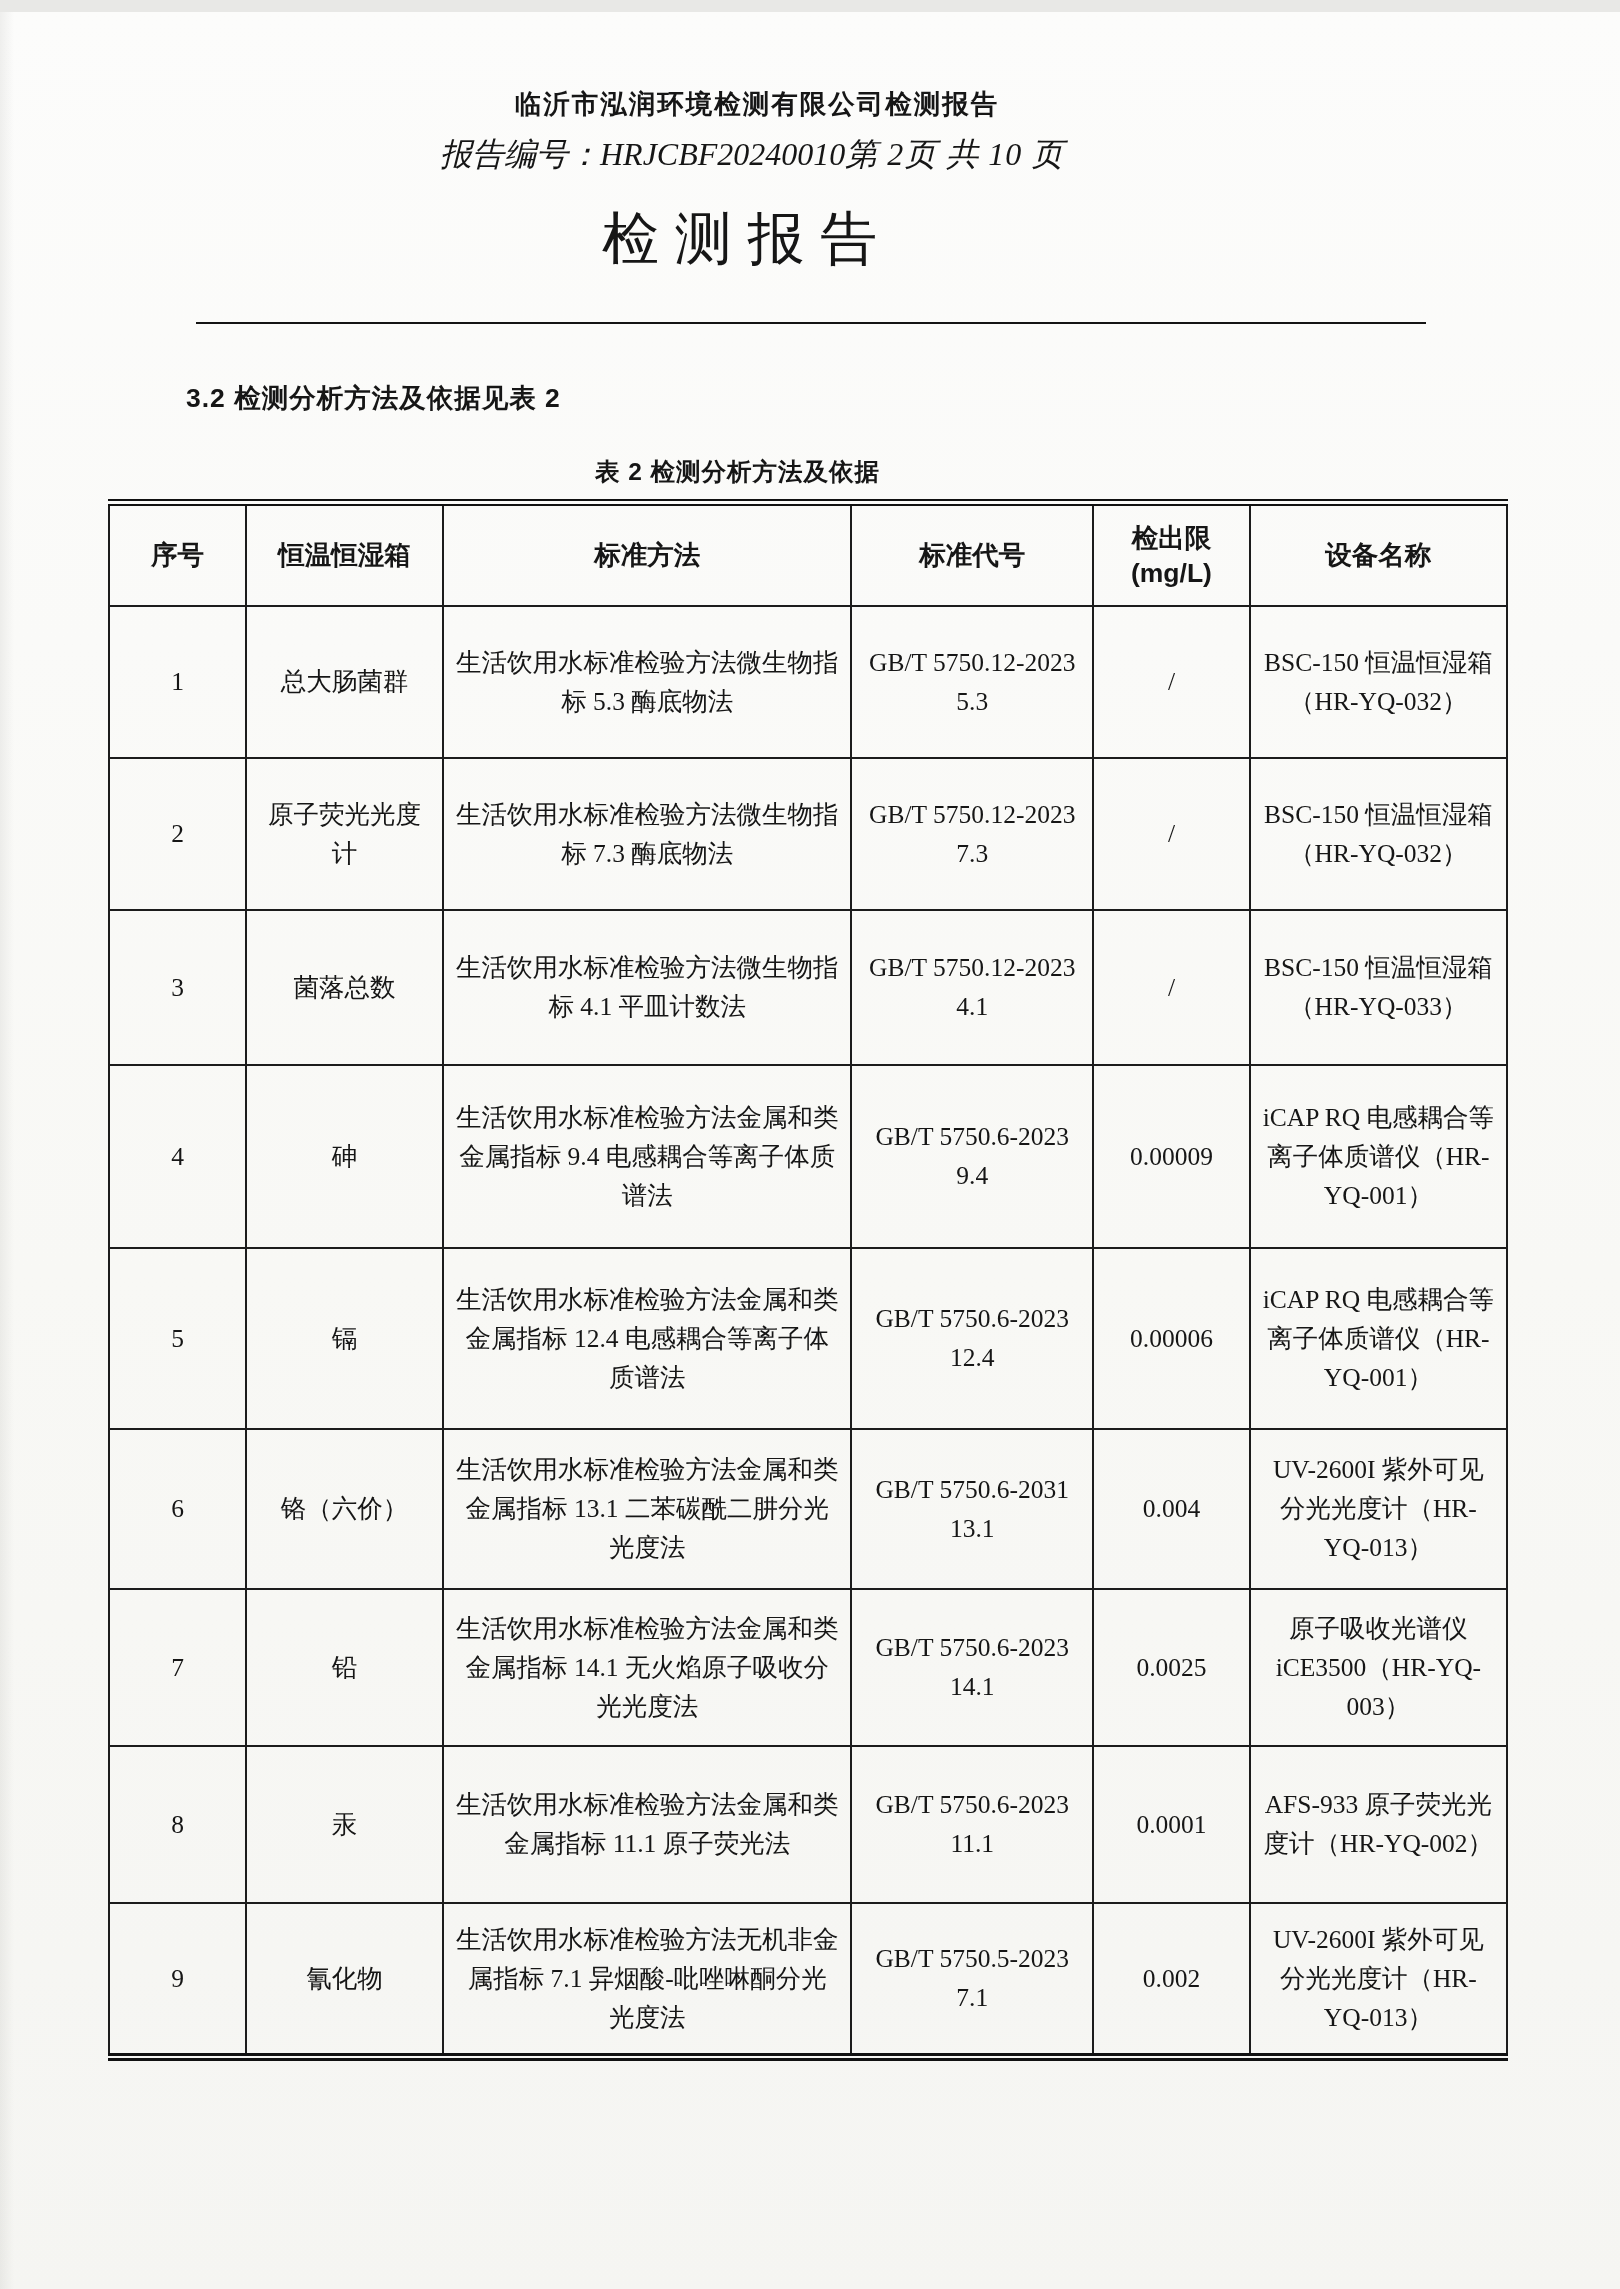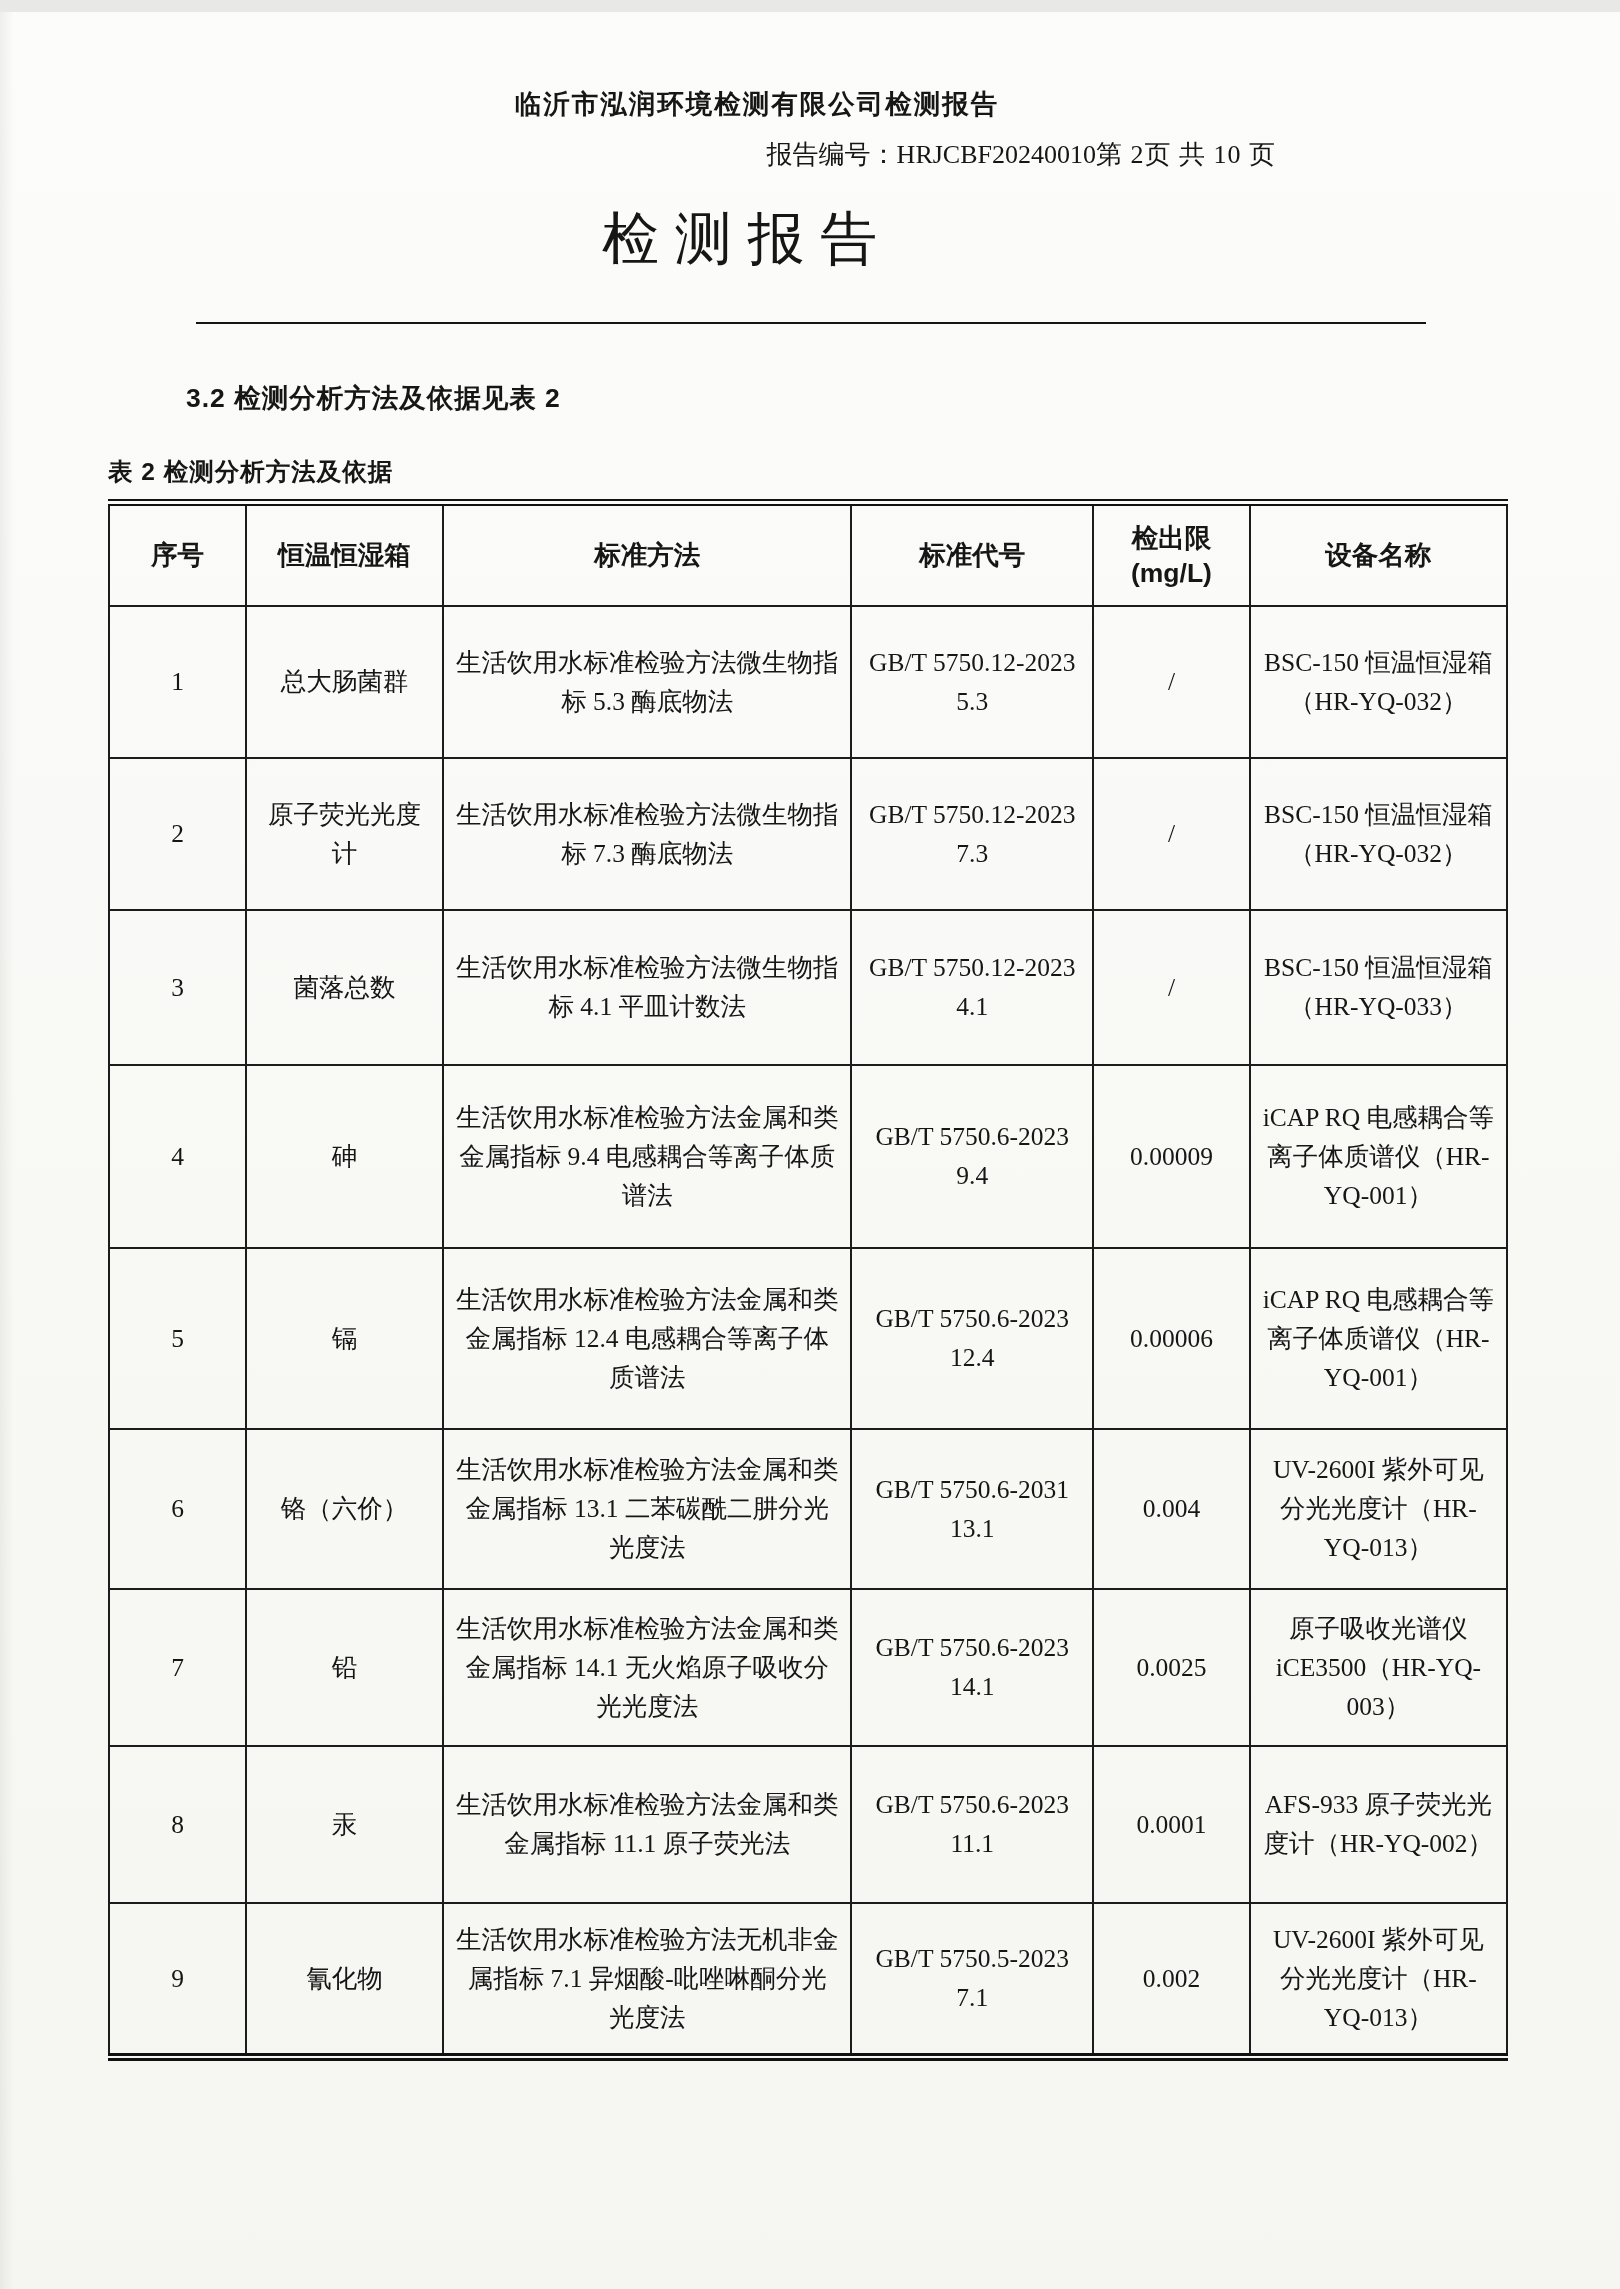--- a/index.html
+++ b/index.html
@@ -24,23 +24,24 @@
     font-size: 26.5px;
     font-weight: 600;
     letter-spacing: 2px;
     line-height: 33px;
     padding-right: 118px; 
   }
 
   .hdr-meta {
     margin-top: 17.6px;
     display: flex;
-    justify-content: flex-end;
-    font-size: 26px;
+    justify-content: flex-start;
+    font-size: 32px;
     line-height: 31px;
+    font-style: italic;
   }
   .hdr-meta .left  { margin-left: 332px; }
   .hdr-meta .right { margin-right: 248px; letter-spacing: 1px; }
 
   .doc-title {
     margin-top: 29px;
     text-align: center;
     padding-right: 137px;
     font-family: "Liberation Sans", "DejaVu Sans", sans-serif;
     font-weight: normal;
@@ -62,21 +63,21 @@
     margin-left: 78px;
     font-family: "Liberation Sans", "DejaVu Sans", sans-serif;
     font-weight: bold;
     font-size: 26.5px;
     line-height: 35px;
     letter-spacing: 1px;
   }
 
   .table-caption {
     margin-top: 39px;
-    text-align: left;
+    text-align: center;
     padding-right: 157px;
     font-family: "Liberation Sans", "DejaVu Sans", sans-serif;
     font-weight: bold;
     font-size: 24.5px;
     line-height: 33px;
     letter-spacing: 1px;
   }
 
   table.methods {
     margin-top: 11.8px;

